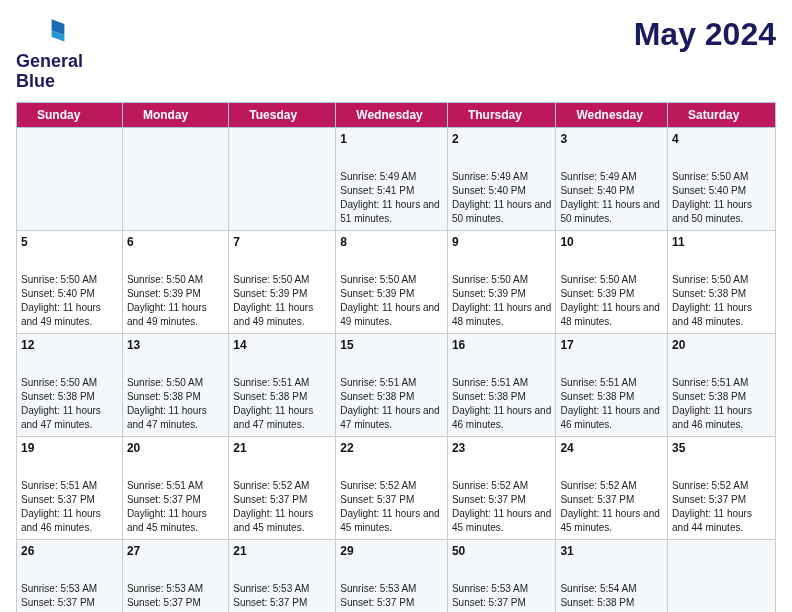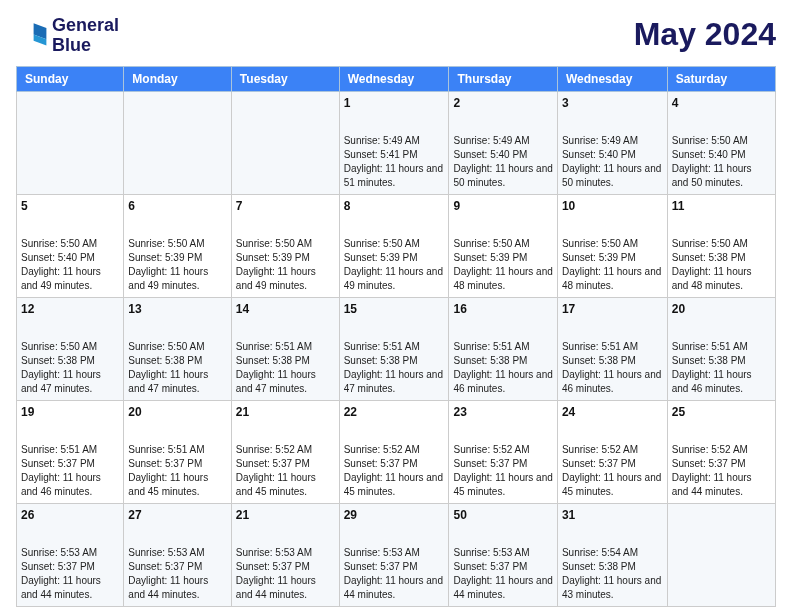--- a/index.html
+++ b/index.html
@@ -13,20 +13,21 @@
     .header {
       display: flex;
       justify-content: space-between;
       align-items: flex-start;
       margin-bottom: 10px;
     }
     .logo {
       display: flex;
       align-items: center;
       gap: 4px;
+      flex-direction: column;
     }
     .logo-text {
       font-size: 18px;
       font-weight: bold;
       color: #1a1a5e;
       line-height: 1.1;
     }
     .logo-text span {
       display: block;
     }
@@ -45,25 +46,25 @@
     }
     .location {
       font-size: 15px;
       color: #333;
     }
     table {
       width: 100%;
       border-collapse: collapse;
     }
     th {
-      background-color: #3b82f6;
+      background-color: #be185d;
       color: #fff;
       font-size: 12px;
       font-weight: bold;
-      padding: 5px 8px;
+      padding: 5px 20px;
       text-align: left;
       border: 1px solid #aac4dc;
     }
     td {
       vertical-align: top;
       border: 1px solid #ccc;
       padding: 4px 4px;
       width: 113px;
       min-height: 80px;
       font-size: 10.5px;
@@ -227,21 +228,21 @@
         </td>
         <td>
           <div class="day-num">23</div>
           <div class="day-info">Sunrise: 5:52 AM<br>Sunset: 5:37 PM<br>Daylight: 11 hours and 45 minutes.</div>
         </td>
         <td>
           <div class="day-num">24</div>
           <div class="day-info">Sunrise: 5:52 AM<br>Sunset: 5:37 PM<br>Daylight: 11 hours and 45 minutes.</div>
         </td>
         <td>
-          <div class="day-num">25</div>
+          <div class="day-num">35</div>
           <div class="day-info">Sunrise: 5:52 AM<br>Sunset: 5:37 PM<br>Daylight: 11 hours and 44 minutes.</div>
         </td>
       </tr>
       <tr>
         <td>
           <div class="day-num">26</div>
           <div class="day-info">Sunrise: 5:53 AM<br>Sunset: 5:37 PM<br>Daylight: 11 hours and 44 minutes.</div>
         </td>
         <td>
           <div class="day-num">27</div>

